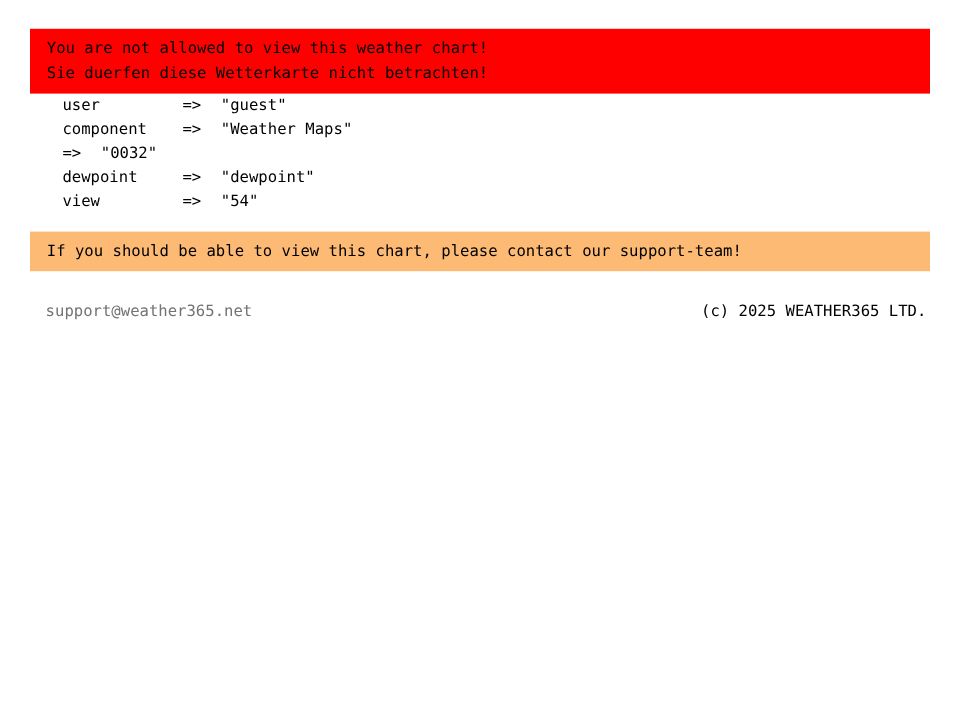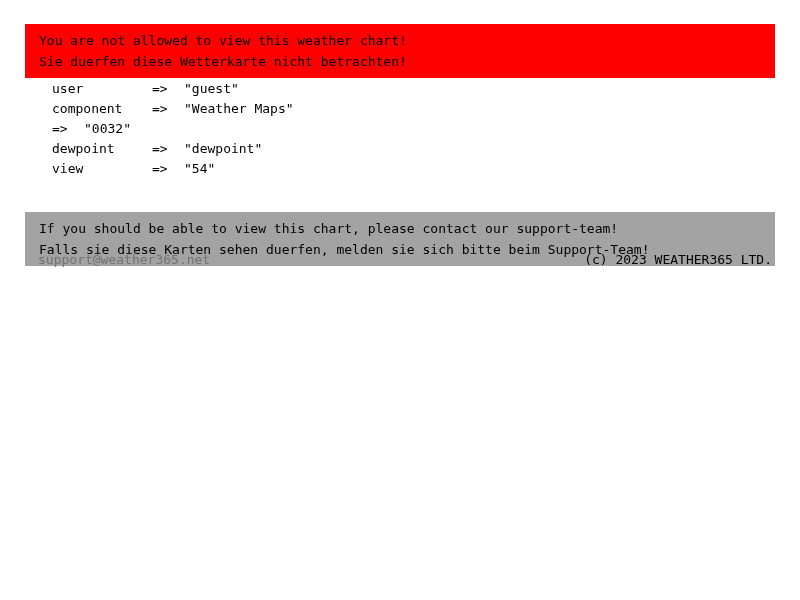--- a/index.html
+++ b/index.html
@@ -26,22 +26,22 @@
     left: 25px;
     width: 750px;
     box-sizing: border-box;
     padding: 6px 0 6px 14px;
   }
   .banner-error {
     top: 24px;
     background: #ff0000;
   }
   .banner-info {
-    top: 212px;
-    background: #a3a3a3;
+    top: 193px;
+    background: #fdba74;
   }
   .banner-line {
     line-height: 21px;
     white-space: pre;
     font-size: 13px;
   }
   .params {
     position: absolute;
     left: 52px;
     top: 79px;
@@ -110,21 +110,20 @@
     </div>
     <div class="param-row">
       <span class="param-key">view</span>
       <span class="param-arrow">=&gt;</span>
       <span class="param-val">"54"</span>
     </div>
   </div>
 
   <div class="banner banner-info">
     <div class="banner-line">If you should be able to view this chart, please contact our support-team!</div>
-    <div class="banner-line">Falls sie diese Karten sehen duerfen, melden sie sich bitte beim Support-Team!</div>
   </div>
 
   <div class="footer">
     <a class="contact" href="#">support@weather365.net</a>
-    <span>(c) 2023 WEATHER365 LTD.</span>
+    <span>(c) 2025 WEATHER365 LTD.</span>
   </div>
 
 </div>
 
 </body></html>

